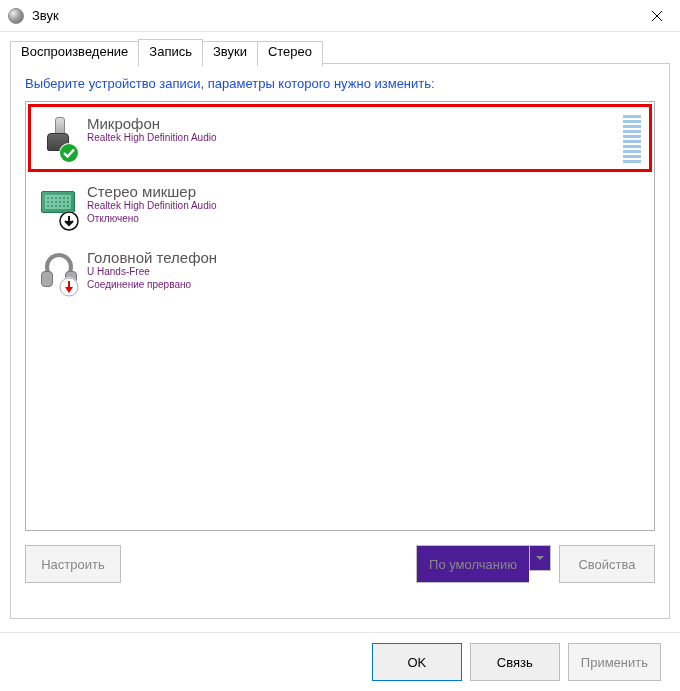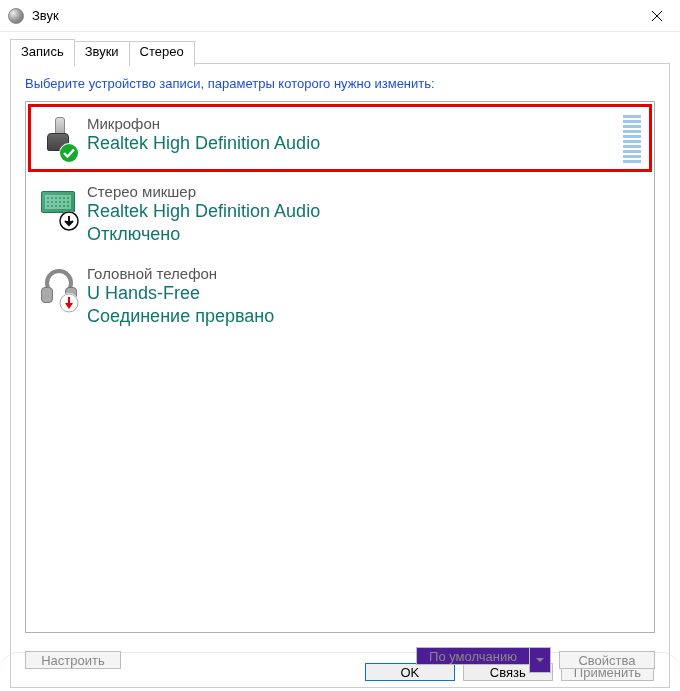--- a/index.html
+++ b/index.html
@@ -71,21 +71,21 @@
       z-index: 1;
     }
     .instruction {
       font-size: 13px;
       margin-bottom: 10px;
       color: #1d4ed8;
     }
 
     .device-list {
       border: 1px solid #b0b0b0;
-      height: 532px;
+      height: 430px;
       background: #fff;
       padding: 2px;
       overflow: hidden;
     }
 
     .device-item {
       display: flex;
       align-items: flex-start;
       padding: 6px 8px 6px 6px;
       gap: 10px;
@@ -158,38 +158,38 @@
       background: #fff;
     }
     .overlay-badge.green { }
     .overlay-badge.green svg circle { fill: #17a82e; }
     .overlay-badge.green svg path { stroke: #fff; stroke-width: 2.4; fill: none; }
     .overlay-badge.arrows svg path { stroke: #111; stroke-width: 2; fill: #111; }
     .overlay-badge.red svg path { fill: #e60000; }
 
     .dev-text { flex: 1; padding-top: 2px; }
     .dev-name { font-size: 15px; color: #555; }
-    .dev-sub  { font-size: 18px; color: #0f766e; line-height: 1.25; }
+    .dev-sub  { font-size: 10px; color: #701a75; line-height: 1.25; }
 
     .level-meter {
       width: 18px; flex: 0 0 18px;
       display: flex; flex-direction: column; gap: 2px;
       padding-top: 2px;
     }
     .level-meter .bar {
       height: 3px; background: #9fc7e8;
     }
 
     .panel-buttons {
       display: flex; gap: 8px; margin-top: 14px;
       align-items: center;
     }
     .panel-buttons .spacer { flex: 1; }
     .btn {
-      min-width: 96px; height: 18px;
+      min-width: 96px; height: 38px;
       border: 1px solid #bdbdbd;
       background: #efefef;
       font-size: 13px; font-family: inherit;
       padding: 0 12px;
       cursor: pointer;
     }
     .btn.disabled {
       color: #888; background: #f4f4f4; cursor: default;
     }
     .btn-combo {
@@ -202,45 +202,45 @@
       display: flex; align-items: center; justify-content: center;
       cursor: pointer;
     }
     .btn-combo .drop svg { width: 8px; height: 8px; }
     .btn-combo.disabled .btn,
     .btn-combo.disabled .drop { color: #888; background: #4c1d95; cursor: default; }
     .btn-combo.disabled .drop svg path { fill: #888; }
 
     .dialog-buttons {
       display: flex; justify-content: flex-end; gap: 8px;
-      padding: 10px 26px;
+      padding: 10px 19px;
       border-top: 1px solid #e8e8e8;
       position: absolute;
       bottom: 0; left: 0; right: 0;
       background: #fff;
-      border-radius: 19px;
     }
     .dialog-buttons .btn { min-width: 90px; }
     .ok-btn { border: 1px solid #0078d7; }
   </style>
 </head>
 <body>
 
 <div class="titlebar">
   <div class="app-icon"></div>
   <div class="title">Звук</div>
   <div class="close">
     <svg viewBox="0 0 12 12">
         <path d="M1 1 L11 11 M11 1 L1 11"></path>
       </svg>
   </div>
 </div>
 
 <div class="content">
   <div class="tabstrip">
+    <div class="tab inactive">Воспроизведение</div>
     <div class="tab active">Запись</div>
     <div class="tab inactive">Звуки</div>
     <div class="tab inactive">Стерео</div>
   </div>
 
   <div class="tabpanel">
     <div class="instruction">Выберите устройство записи, параметры которого нужно изменить:</div>
 
     <div class="device-list">
 

